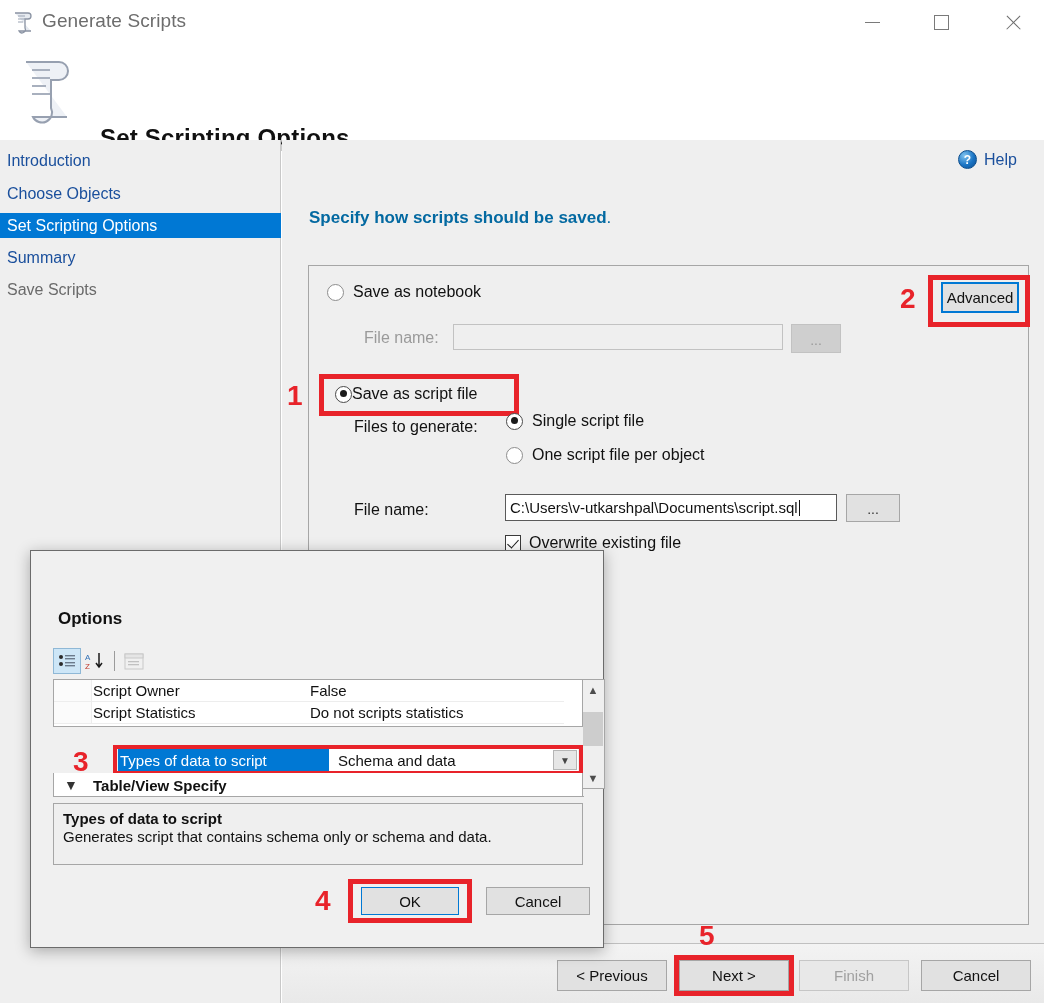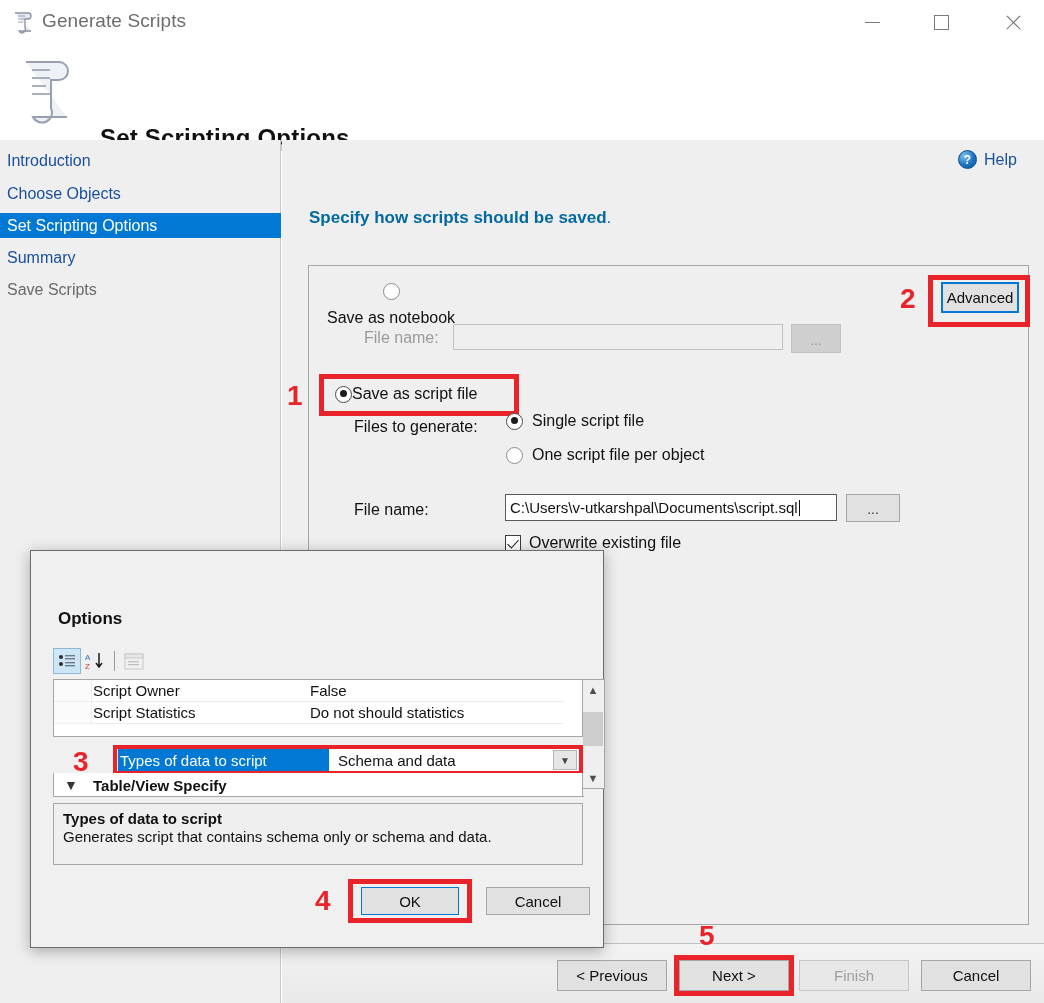--- a/index.html
+++ b/index.html
@@ -108,21 +108,21 @@
     content:""; position:absolute; left:3.6px; top:3.6px;
     width:7px; height:7px; border-radius:50%; background:#1b1b1b;
   }
   .radio.off { border-color:#8d8d8d; }
 
   .rowlabel { font-size:16px; color:#111; }
   .rowlabel.dim { color:#9a9a9a; }
 
   #opt-notebook {
     position:absolute; left:18px; top:17px;
-    display:flex; align-items:center; gap:9px;flex-direction:column;
+    display:flex; align-items:center; gap:9px;
   }
   #adv-wrap {
     position:absolute; left:619px; top:9px;
     width:102px; height:52px;
   }
   #adv-redbox {
     position:absolute; left:0; top:0; width:102px; height:52px;
     border:5px solid #e8232a;
   }
   #btn-advanced {
@@ -252,21 +252,21 @@
   #dlg-toolbar {
     position:absolute; left:22px; top:95px; width:110px; height:30px;
     display:flex; align-items:center; gap:0px;
   }
   .tbtn { width:28px; height:26px; display:flex; align-items:center; justify-content:center; }
   .tbtn.pressed { background:#cde6f7; border:1px solid #8fb8d6; }
   .tb-sep { width:1px; height:20px; background:#9b9b9b; margin:0 5px; }
 
   
   #grid {
-    position:absolute; left:22px; top:128px; width:530px; height:58px;
+    position:absolute; left:22px; top:128px; width:530px; height:48px;
     border:1px solid #a6a6a6; background:#ffffff;
     overflow:hidden;
   }
   .grow {
     position:absolute; left:0; width:510px; height:22px;
     display:flex; align-items:center;
     font-size:15px; color:#111;
     border-bottom:1px solid #ededed;
   }
   .grow .gname { position:absolute; left:39px; white-space:nowrap; }
@@ -517,21 +517,21 @@
 
   <div id="grid">
     <div class="grow" style="top:0px">
       <span class="gtick"></span>
       <span class="gname">Script Owner</span>
       <span class="gval">False</span>
     </div>
     <div class="grow" style="top:22px">
       <span class="gtick"></span>
       <span class="gname">Script Statistics</span>
-      <span class="gval">Do not should statistics</span>
+      <span class="gval">Do not scripts statistics</span>
     </div>
     <div class="grow" style="top:60px">
       <span class="gtick"></span>
       <span class="gname">Script USE DATABASE</span>
       <span class="gval">False</span>
     </div>
   </div>
 
   <div id="grid-scroll">
     <div class="sb-arrow sb-up">▲</div>

